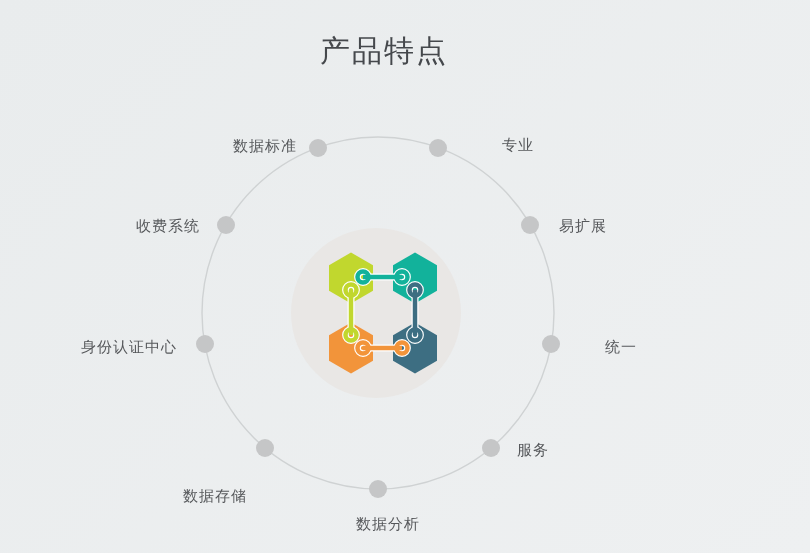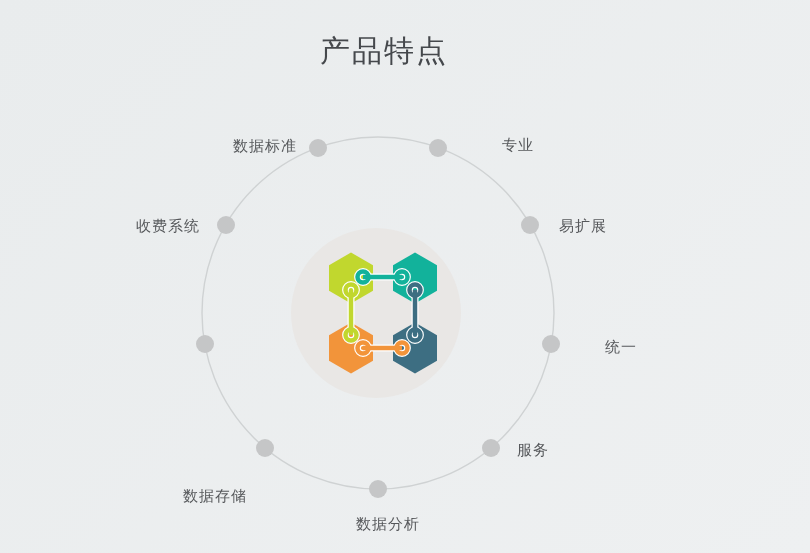--- a/index.html
+++ b/index.html
@@ -145,18 +145,19 @@
         <circle class="ring-stroke" cx="363" cy="348" r="5.5"></circle>
         <circle class="ring-stroke" cx="402" cy="348" r="5.5"></circle>
       </g>
     </g>
   </svg>
 
   <div class="label lbl-1">数据标准</div>
   <div class="label lbl-2">专业</div>
   <div class="label lbl-3">收费系统</div>
   <div class="label lbl-4">易扩展</div>
+  <div class="label lbl-5">身份认证中心</div>
   <div class="label lbl-6">统一</div>
   <div class="label lbl-7">数据存储</div>
   <div class="label lbl-8">服务</div>
   <div class="label lbl-9 centered">数据分析</div>
 
 </div>
 
 </body></html>

